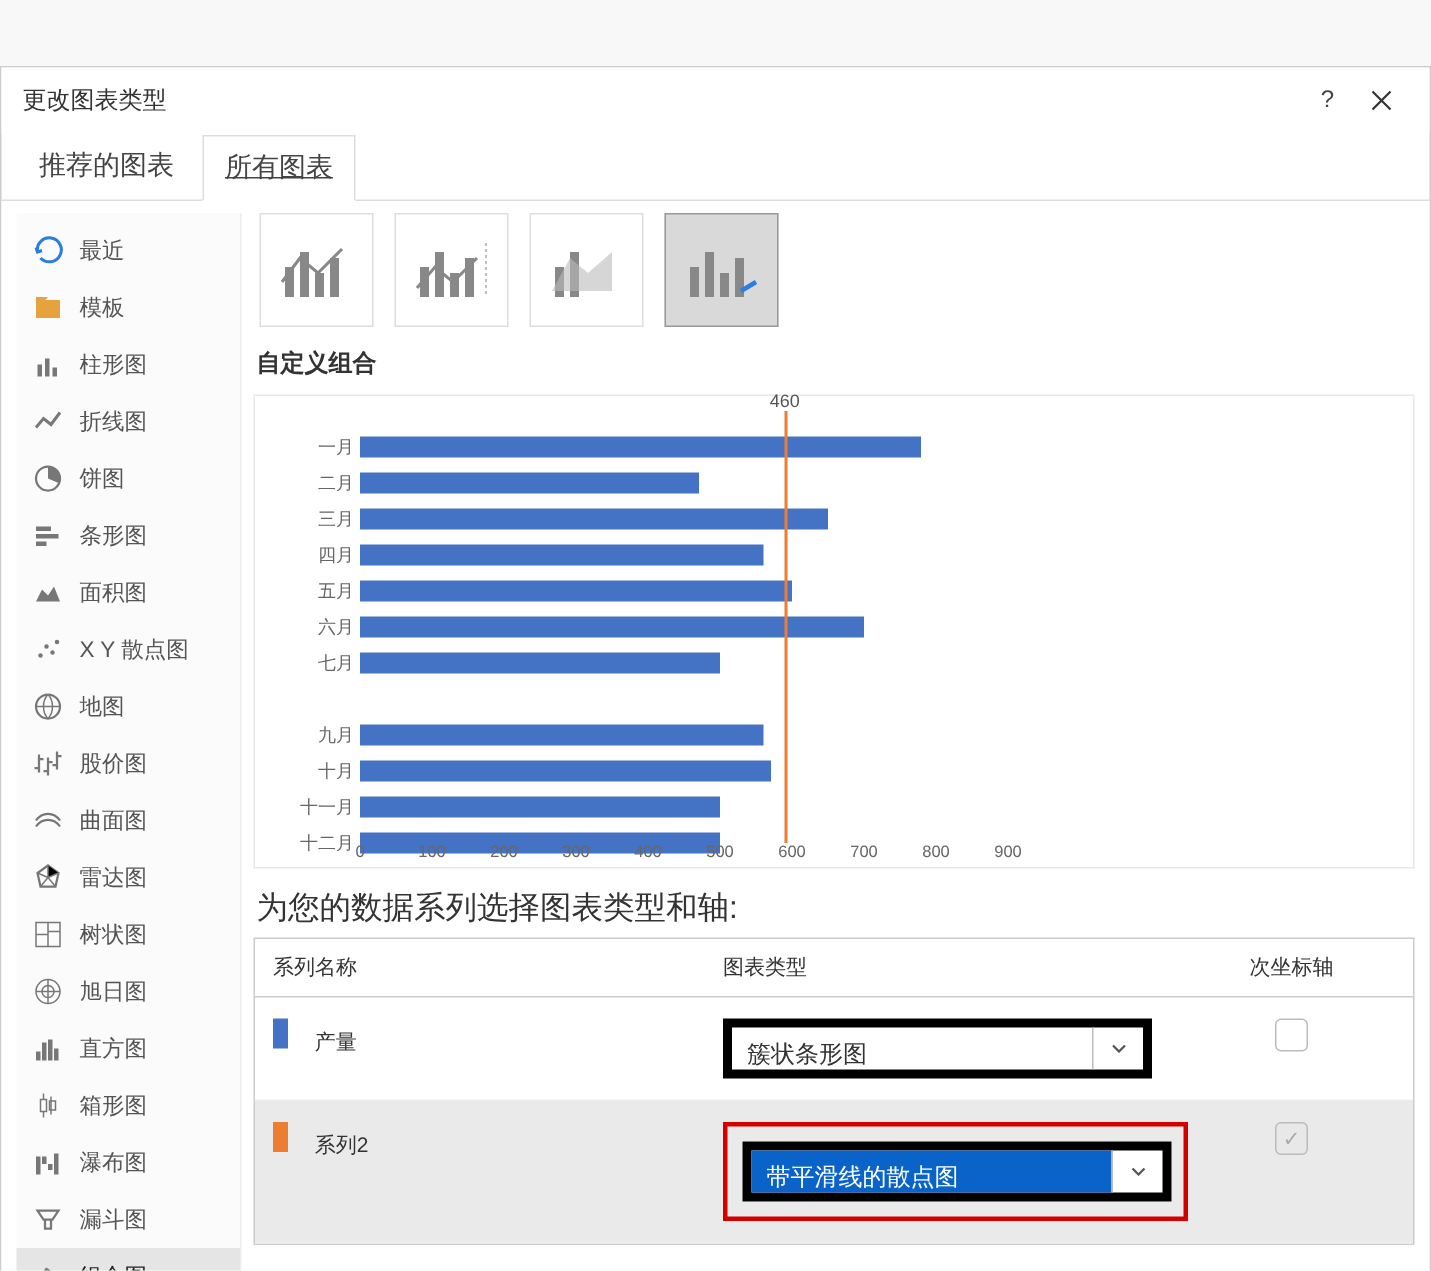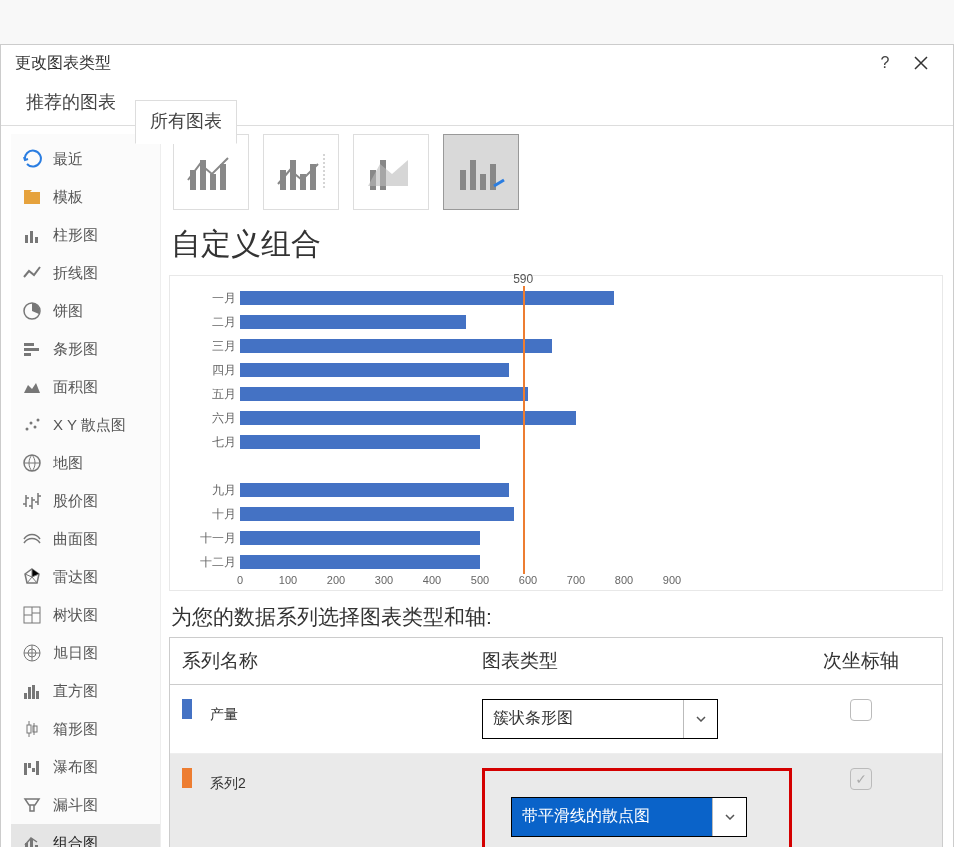--- a/index.html
+++ b/index.html
@@ -49,21 +49,22 @@
   background: transparent;
   border: 1px solid transparent;
   border-bottom: none;
   cursor: pointer;
 }
 .tab.active {
   background: #fff;
   border: 1px solid #ddd;
   border-bottom: 1px solid #fff;
   position: relative;
-  top: 19px;
+  top: 1px;
+  text-decoration: underline;
 }
 .body {
   flex: 1;
   display: flex;
   background: #fff;
   padding: 8px 10px 10px;
   gap: 8px;
 }
 .sidebar {
   width: 150px;
@@ -107,40 +108,40 @@
   border: 1px solid #ddd;
   display: flex; align-items: center; justify-content: center;
   color: #777;
   background: #fff;
 }
 .thumb.selected {
   background: #d9d9d9;
   border: 1px solid #999;
 }
 .section-title {
-  font-size: 30px;
-  font-weight: 400;
+  font-size: 16px;
+  font-weight: 700;
   color: #333;
   padding: 4px 2px 10px;
 }
 .chart-preview {
   border: 1px solid #e8e8e8;
   background: #fff;
   padding: 10px 12px 4px 12px;
 }
 .chart-area {
   position: relative;
   width: 480px;
   height: 300px;
   margin-left: 10px;
 }
 .bars {
   position: absolute;
   left: 48px;
-  top: 0;
+  top: 12px;
   width: 432px;
   height: 288px;
 }
 .bar-row {
   display: flex;
   align-items: center;
   height: 24px;
 }
 .bar-label {
   position: absolute;
@@ -190,21 +191,21 @@
   border: 1px solid #ccc;
   background: #fff;
 }
 .series-header {
   display: flex;
   border-bottom: 1px solid #ccc;
   background: #fff;
 }
 .series-header > div {
   padding: 10px 12px;
-  font-size: 19px;
+  font-size: 14px;
   color: #333;
 }
 .col-name { width: 300px; }
 .col-type { width: 310px; }
 .col-sec { flex: 1; text-align: center; }
 .series-row {
   display: flex;
   align-items: flex-start;
   padding: 14px 12px;
   border-bottom: 1px solid #eee;
@@ -214,44 +215,44 @@
 }
 .swatch {
   width: 10px; height: 20px;
   display: inline-block;
   margin-right: 14px;
 }
 .swatch.blue { background: #4472C4; }
 .swatch.orange { background: #ED7D31; }
 .combo {
   display: flex;
-  width: 236px;
+  width: 286px;
   height: 40px;
-  border: 1px solid #000000;
+  border: 6px solid #000000;
   background: #fff;
 }
 .combo .combo-text {
   flex: 1;
   padding: 8px 10px;
   font-size: 16px;
 }
 .combo .combo-btn {
   width: 34px;
   border-left: 1px solid #bbb;
   display: flex; align-items: center; justify-content: center;
   font-size: 12px;
   color: #555;
 }
 .combo.selected .combo-text {
   background: #0a63c9;
   color: #fff;
 }
 .redbox {
   border: 3px solid #d40000;
-  padding: 26px;
+  padding: 10px;
 }
 .checkbox {
   width: 22px; height: 22px;
   border: 1px solid #bbb;
   border-radius: 4px;
   margin: 0 auto;
   display: flex; align-items: center; justify-content: center;
   background: #fff;
 }
 .checkbox.disabled {
@@ -547,21 +548,21 @@
               <div class="bar-row" style="position:absolute;top:240px;left:0;width:432px">
        <span class="bar-label">十一月</span>
        <div class="bar" style="width:240px"></div>
      </div>
               <div class="bar-row" style="position:absolute;top:264px;left:0;width:432px">
        <span class="bar-label">十二月</span>
        <div class="bar" style="width:240px"></div>
      </div>
             </div>
         <div class="vline" style="left:331.2px"></div>
-   <div class="vlabel" style="left:331.2px;top:-14px">590</div>
+   <div class="vlabel" style="left:331.2px;top:-14px">460</div>
             <div class="xaxis" style="top: 288px;">
               <span class="xtick" style="left:0px">0</span>
               <span class="xtick" style="left:48px">100</span>
               <span class="xtick" style="left:96px">200</span>
               <span class="xtick" style="left:144px">300</span>
               <span class="xtick" style="left:192px">400</span>
               <span class="xtick" style="left:240px">500</span>
               <span class="xtick" style="left:288px">600</span>
               <span class="xtick" style="left:336px">700</span>
               <span class="xtick" style="left:384px">800</span>

